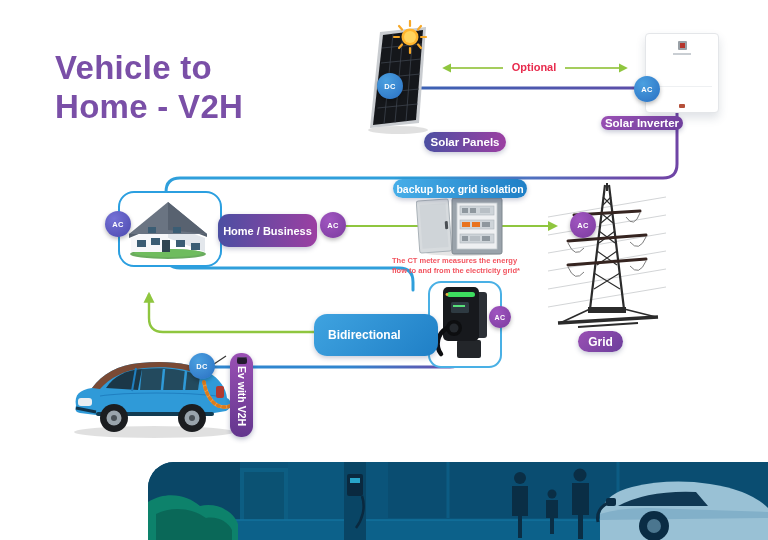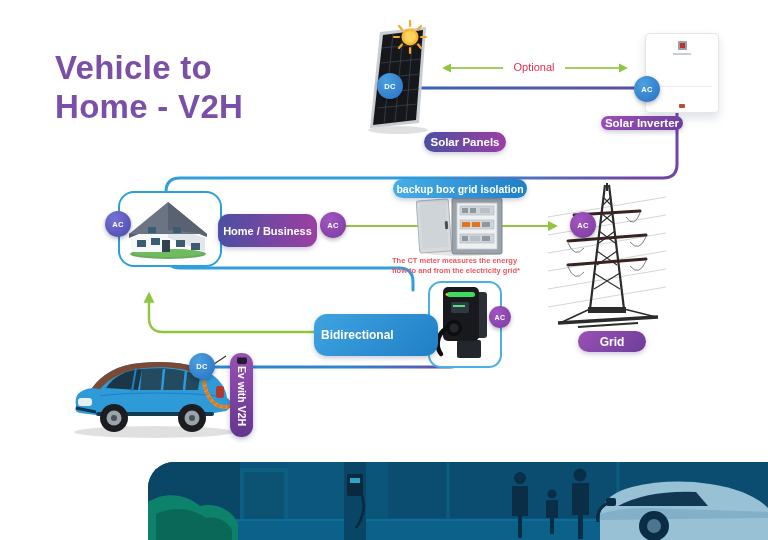--- a/index.html
+++ b/index.html
@@ -21,31 +21,31 @@
   .badge-blue{background:radial-gradient(circle at 35% 30%,#4aa0e0,#2a6fc2);}
   .badge-indigo{background:radial-gradient(circle at 35% 30%,#7572d6,#4c49ae);}
   .badge-purple{background:radial-gradient(circle at 35% 30%,#a055c0,#7b3b9e);}
   
   .white-card{position:absolute;background:#fff;z-index:4;}
   .house-box{left:118px;top:191px;width:100px;height:72px;border:2.5px solid #2b9fe0;border-radius:16px;}
   .charger-box{left:428px;top:281px;width:70px;height:83px;border:2.5px solid #49b0e5;border-radius:13px;}
   .inverter-box{left:645px;top:33px;width:72px;height:78px;border:1px solid #e4e6e9;border-radius:4px;
                 box-shadow:0 5px 10px rgba(40,60,90,.15);}
   .optional-label{left:503px;top:61px;width:62px;text-align:center;color:#e82b4d;font-size:11px;
-                  font-weight:400;background:#fff;z-index:5;}
+                  font-weight:700;background:#fff;z-index:5;}
   .ct-caption{left:392px;top:256px;width:155px;text-align:left;color:#f2545f;font-size:7.5px;
               font-weight:700;line-height:1.3;z-index:5;}
   .ev-pill{left:230px;top:353px;width:23px;height:84px;border-radius:11px;
            background:linear-gradient(180deg,#9a50b4,#63368e);display:flex;flex-direction:column;
            align-items:center;color:#fff;font-weight:700;z-index:5;box-shadow:0 2px 5px rgba(30,40,90,.3);}
   .ev-pill .vtext{writing-mode:vertical-rl;font-size:10.5px;margin-top:2px;}
   .ev-plug{width:10px;height:7px;margin-top:4px;border-radius:2px;background:#231a2e;box-shadow:inset 0 1px 0 #4d3f5e;}
   .bidir-pill{left:314px;top:314px;width:124px;height:42px;border-radius:13px;
               background:linear-gradient(135deg,#3fa3e0,#1f7fc6);display:flex;flex-direction:column;
-              justify-content:center;padding-left:7px;box-sizing:border-box;color:#fff;font-weight:700;
+              justify-content:center;padding-left:14px;box-sizing:border-box;color:#fff;font-weight:700;
               font-size:12px;line-height:15px;z-index:5;box-shadow:0 2px 5px rgba(30,40,90,.25);position:absolute;}
   .footer{left:148px;top:462px;width:620px;height:78px;border-top-left-radius:26px;overflow:hidden;z-index:4;}
   svg{display:block;}
   .overlay{position:absolute;left:0;top:0;z-index:1;}
   .art{position:absolute;z-index:3;}
   .z5{z-index:5;}
 </style>
 </head>
 <body>
 
@@ -203,21 +203,21 @@
       <line x1="10" y1="140" x2="110" y2="134" stroke-width="3.4"></line>
       <line x1="42" y1="126" x2="12" y2="140" stroke-width="1.6"></line>
       <line x1="76" y1="126" x2="108" y2="134" stroke-width="1.6"></line>
       <line x1="30" y1="144" x2="90" y2="140" stroke-width="2"></line>
       <rect x="40" y="124" width="38" height="6" fill="#2b2b2b" stroke="none"></rect>
     </g>
   </svg>
   <div class="badge badge-purple" style="left:570px;top:212px;">
       <span>AC</span>
     </div>
-  <div class="pill pill-purple" style="left:578px;top:331px;width:68px;height:21px;font-size:12px;">
+  <div class="pill pill-purple" style="left:578px;top:331px;width:45px;height:21px;font-size:12px;">
       <span>Grid</span>
     </div>
 
   <div class="white-card house-box">
     <svg width="95" height="67" viewBox="0 0 95 67" style="margin:1px 0 0 1px;">
       <ellipse cx="47" cy="60" rx="38" ry="5" fill="#5aa34d" opacity="0.9"></ellipse>
       <ellipse cx="47" cy="59" rx="34" ry="4" fill="#6fbc5e"></ellipse>
       <polygon points="47,30 84,44 84,58 47,44" fill="#e3e7ec"></polygon>
       <polygon points="10,44 47,30 47,58 10,58" fill="#f7f8fa"></polygon>
       <polygon points="8,44 47,28 86,43 86,40 47,24 8,40" fill="#55606e"></polygon>

